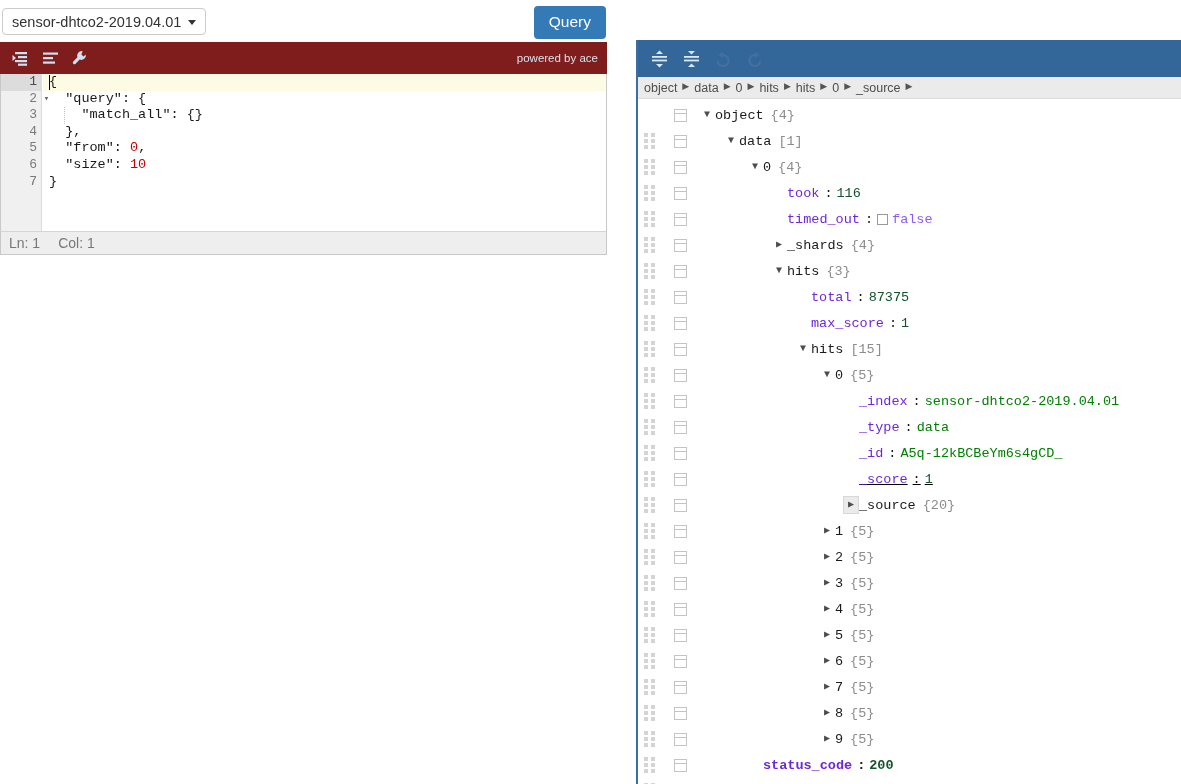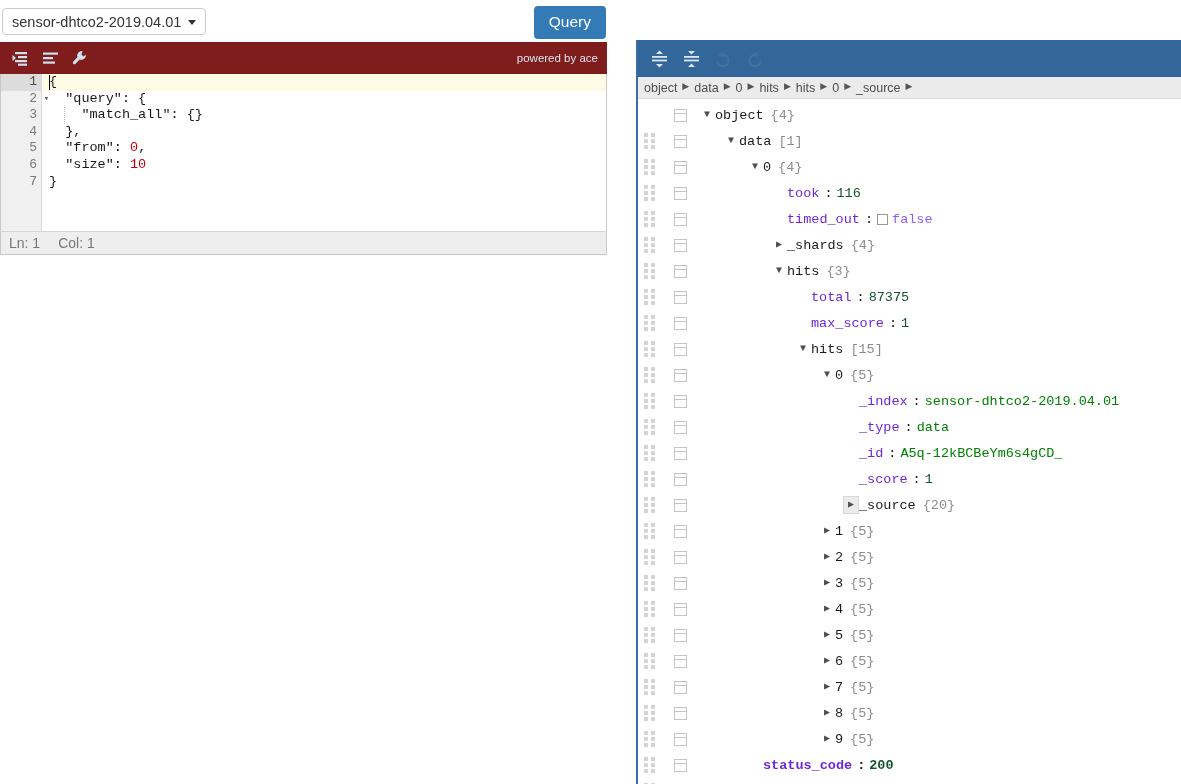--- a/index.html
+++ b/index.html
@@ -642,21 +642,21 @@
       <div class="tree-row">
         <span class="drag-dots">
           <i></i>
           <i></i>
           <i></i>
           <i></i>
           <i></i>
           <i></i>
         </span>
         <span class="menu-box"></span>
-        <span class="tree-content" style="margin-left: 156px;">
+        <span class="tree-content" style="margin-left: 156px; text-decoration: underline;">
           <span class="expander spacer"></span>
           <span class="k-field">_score</span>
           <span class="k-sep">:</span>
           <span class="v-num">1</span>
         </span>
       </div>
       <div class="tree-row">
         <span class="drag-dots">
           <i></i>
           <i></i>

